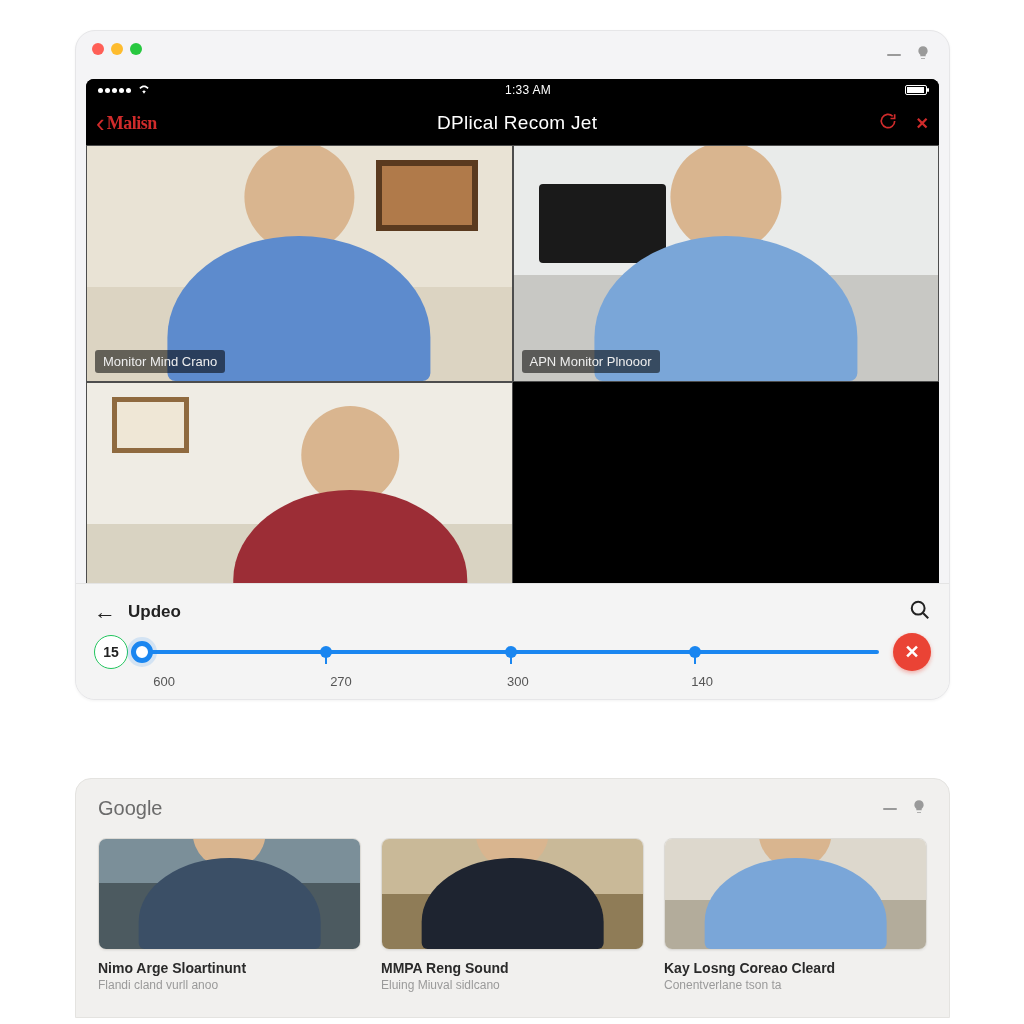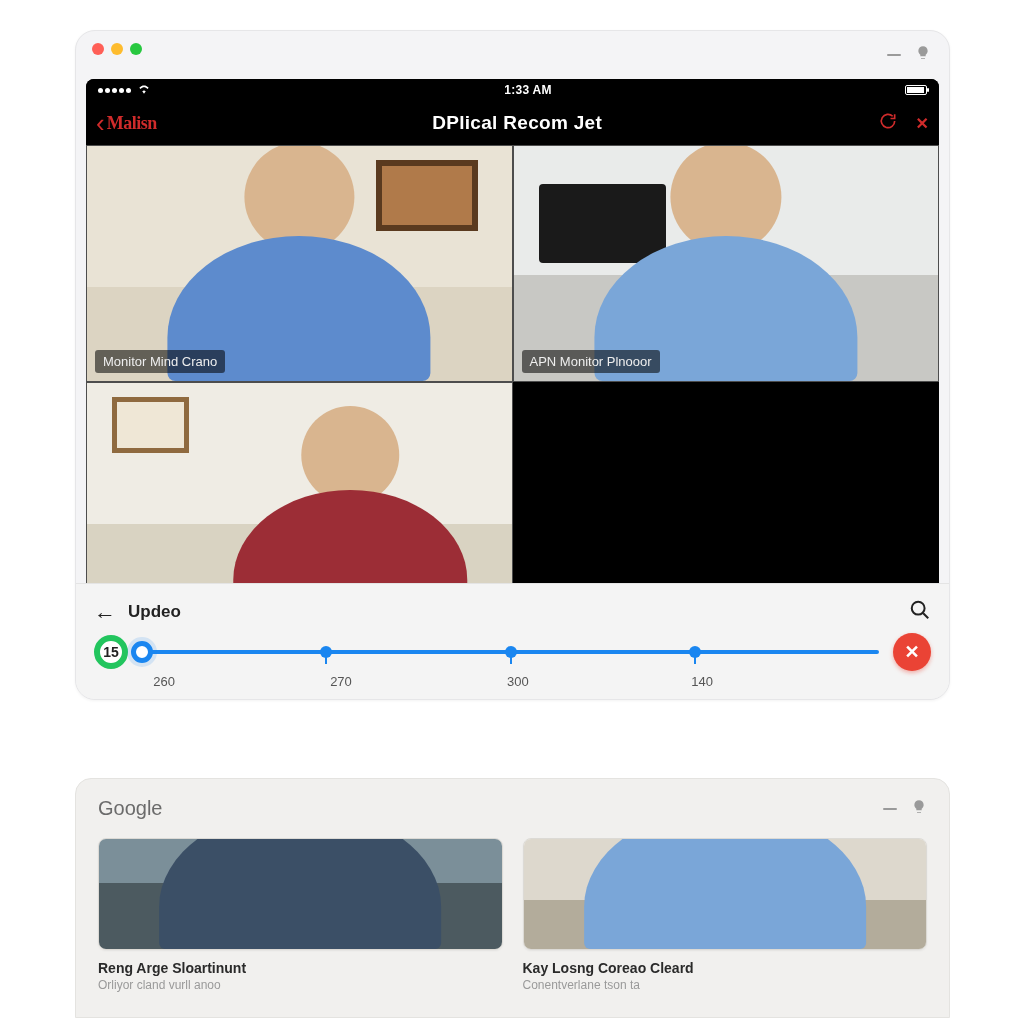--- a/index.html
+++ b/index.html
@@ -57,39 +57,39 @@
     justify-content: space-between;
     padding: 0 12px;
     color: #fff;
     font-size: 12px;
     background: #000;
   }
   .sb-left { display: flex; align-items: center; gap: 6px; }
   .sb-dots { display: flex; gap: 2px; }
   .sb-dots span { width: 5px; height: 5px; border-radius: 50%; background: #fff; }
   .wifi svg { width: 14px; height: 10px; fill: #fff; }
-  .sb-time { font-weight: 700; letter-spacing: .3px; }
+  .sb-time { font-weight: 400; letter-spacing: .3px; }
   .sb-right { display:flex; align-items:center; gap:4px; }
   .batt { width: 22px; height: 10px; border: 1px solid #fff; border-radius: 2px; position: relative; }
   .batt::after { content:""; position:absolute; right:-3px; top:2px; width:2px; height:4px; background:#fff; border-radius:1px; }
   .batt-fill { position:absolute; left:1px; top:1px; bottom:1px; width: 85%; background:#fff; }
 
   .navbar {
     height: 44px;
     display: flex;
     align-items: center;
     justify-content: space-between;
     padding: 0 10px;
     background: #000;
     color: #d02b2b;
   }
   .nav-back { display:flex; align-items:center; gap: 2px; font-size: 18px; cursor: pointer; }
   .nav-back .chev { font-size: 26px; line-height: 0; }
   .nav-back .g-logo { font-family: Georgia, "Times New Roman", serif; font-weight: 600; letter-spacing: -0.5px; }
-  .nav-title { color: #fff; font-size: 19px; font-weight: 700; letter-spacing: .3px; }
+  .nav-title { color: #fff; font-size: 19px; font-weight: 400; letter-spacing: .3px; }
   .nav-right { display:flex; align-items:center; gap: 18px; }
   .nav-right svg { width: 20px; height: 20px; stroke: #d02b2b; fill: none; stroke-width: 2; }
   .x-icon { font-size: 16px; color:#d02b2b; font-weight: 700; }
 
   .grid {
     display: grid;
     grid-template-columns: 1fr 1fr;
     grid-template-rows: 1fr 1fr;
     height: calc(100% - 66px);
   }
@@ -161,21 +161,21 @@
   }
   .updeo-row { display:flex; align-items:center; justify-content:space-between; height: 36px; }
   .updeo-left { display:flex; align-items:center; gap: 12px; }
   .back-arrow { font-size: 22px; cursor:pointer; color:#222; }
   .updeo-title { font-size: 17px; font-weight: 600; color:#222; }
   .search-icon svg { width: 22px; height: 22px; stroke:#222; fill:none; stroke-width:2.2; }
 
   .slider-row { display:flex; align-items:center; gap: 14px; height: 44px; }
   .chip15 {
     width: 34px; height: 34px; border-radius: 50%;
-    background:#fff; border:6px solid #22c55e;
+    background:#fff; border:1px solid #22c55e;
     display:flex;align-items:center;justify-content:center;
     font-size:14px;font-weight:600;color:#222;
   }
   .slider-wrap { position:relative; flex:1; height: 34px; }
   .track { position:absolute; left:0; right:0; top:50%; height:4px; background:#1a86f0; border-radius:2px; transform:translateY(-50%); }
   .dot {
     position:absolute; top:50%; transform:translate(-50%,-50%);
     width: 12px; height:12px; border-radius:50%; background:#1a86f0;
   }
   .tick {
@@ -365,21 +365,21 @@
         <div class="tick" style="left:25%"></div>
         <div class="dot" style="left:50%"></div>
         <div class="tick" style="left:50%"></div>
         <div class="dot" style="left:75%"></div>
         <div class="tick" style="left:75%"></div>
       </div>
       <div class="close-btn">✕</div>
     </div>
 
     <div class="scale-labels">
-      <span style="left:3%">260</span>
+      <span style="left:3%">600</span>
       <span style="left:27%">270</span>
       <span style="left:51%">300</span>
       <span style="left:76%">140</span>
     </div>
   </div>
 </div>
 
 <div class="card-bottom">
   <div class="vodes-header">
     <div class="vodes-title">Google</div>
@@ -395,22 +395,33 @@
 
   <div class="thumbs">
     <div class="thumb">
       <div class="tn tn1">
           <div class="room"></div>
           <div class="dude">
             <div class="head"></div>
             <div class="torso"></div>
           </div>
         </div>
-      <div class="thumb-title">Reng Arge Sloartinunt</div>
-      <div class="thumb-sub">Orliyor cland vurll anoo</div>
+      <div class="thumb-title">Nimo Arge Sloartinunt</div>
+      <div class="thumb-sub">Flandi cland vurll anoo</div>
+    </div>
+    <div class="thumb">
+      <div class="tn tn2">
+          <div class="room"></div>
+          <div class="dude">
+            <div class="head"></div>
+            <div class="torso"></div>
+          </div>
+        </div>
+      <div class="thumb-title">MMPA Reng Sound</div>
+      <div class="thumb-sub">Eluing Miuval sidlcano</div>
     </div>
     <div class="thumb">
       <div class="tn tn4">
           <div class="room"></div>
           <div class="dude">
             <div class="head"></div>
             <div class="torso"></div>
           </div>
         </div>
       <div class="thumb-title">Kay Losng Coreao Cleard</div>

